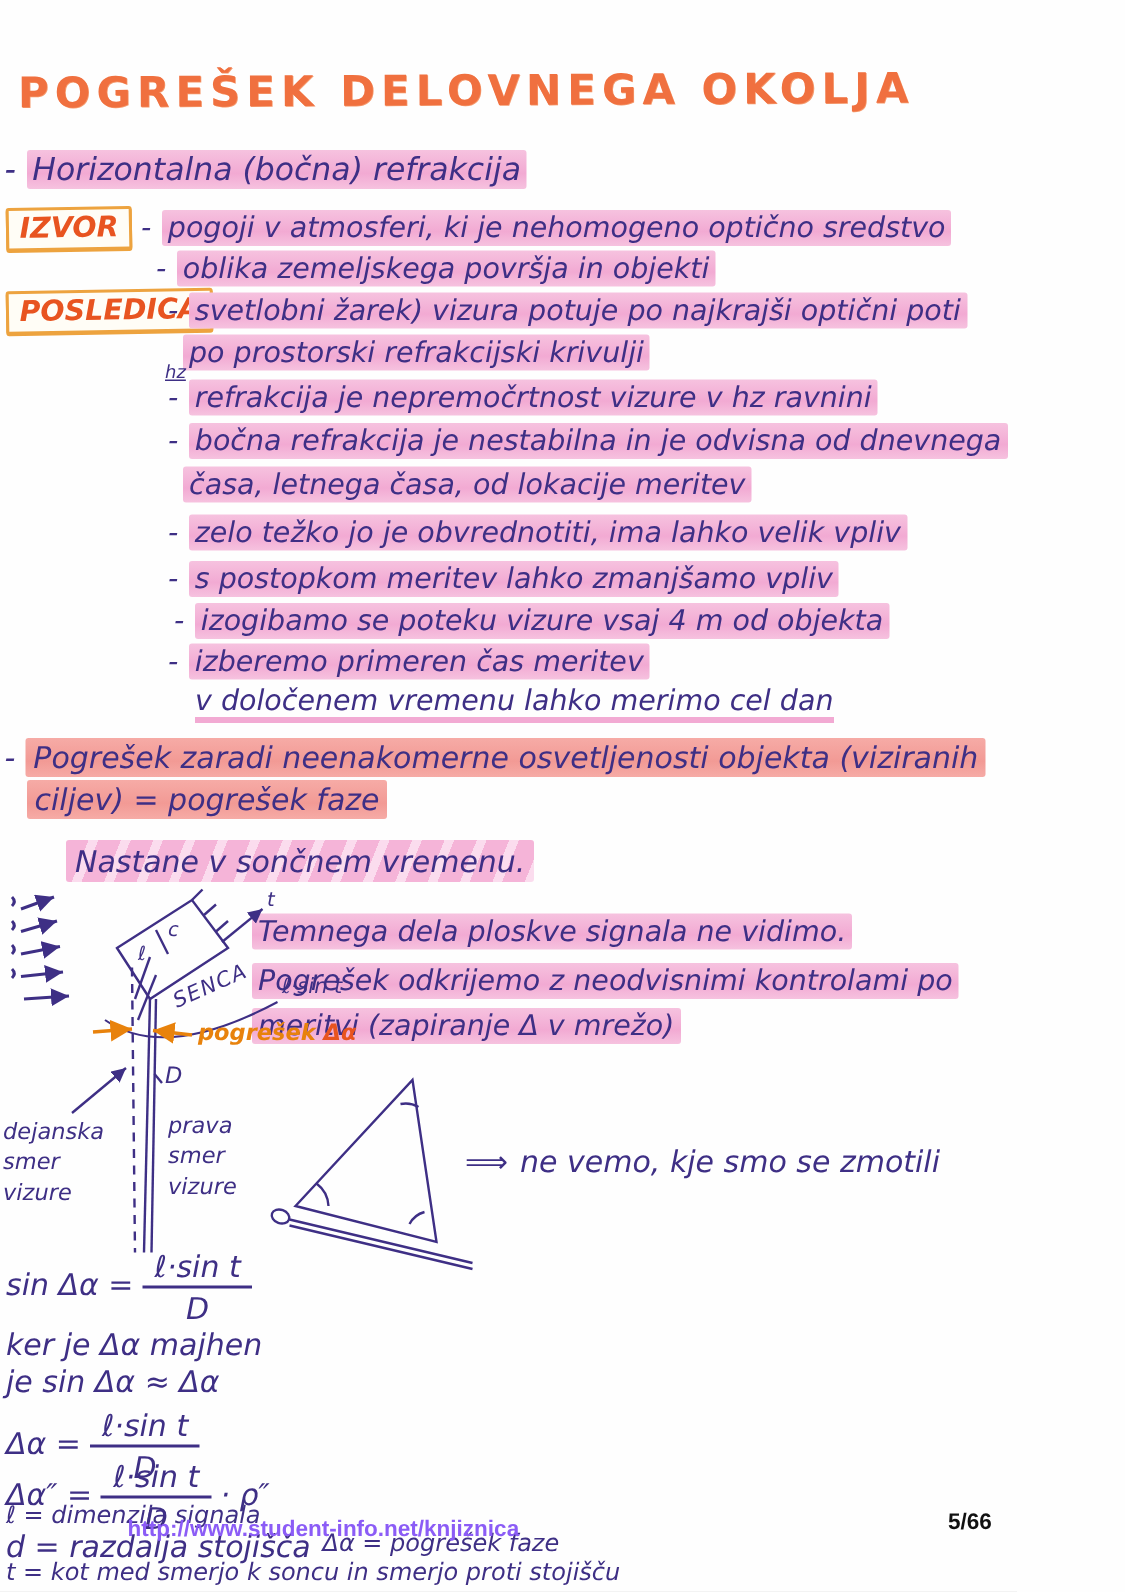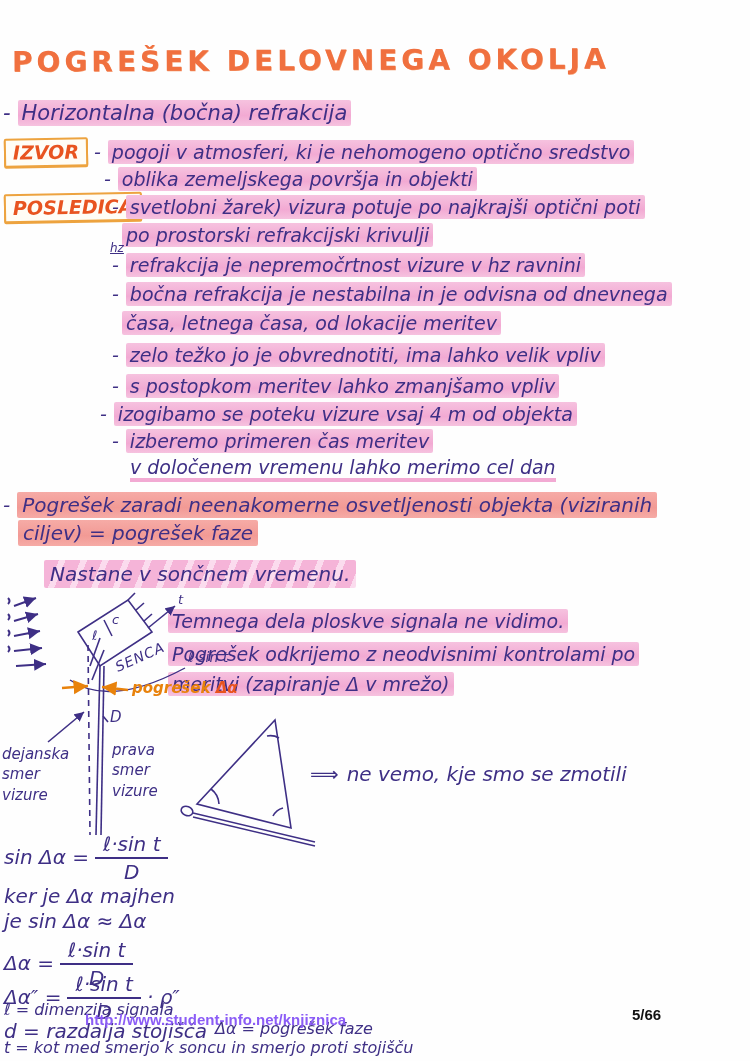--- a/index.html
+++ b/index.html
@@ -73,21 +73,21 @@
   </div>
   <div class="abs hand" style="left:122px;top:312px;">
     <span class="hl">časa, letnega časa, od lokacije meritev</span>
   </div>
   <div class="abs hand" style="left:112px;top:344px;">
     <span class="dash">-</span><span class="hl">zelo težko jo je obvrednotiti, ima lahko velik vpliv</span>
   </div>
   <div class="abs hand" style="left:112px;top:375px;">
     <span class="dash">-</span><span class="hl">s postopkom meritev lahko zmanjšamo vpliv</span>
   </div>
-  <div class="abs hand" style="left:100px;top:403px;">
+  <div class="abs hand" style="left:116px;top:403px;">
     <span class="dash">-</span><span class="hl">izogibamo se poteku vizure vsaj 4 m od objekta</span>
   </div>
   <div class="abs hand" style="left:112px;top:430px;">
     <span class="dash">-</span><span class="hl">izberemo primeren čas meritev</span>
   </div>
   <div class="abs hand" style="left:130px;top:456px;">
     <span style="border-bottom:4px solid #f2aad3;">v določenem vremenu lahko merimo cel dan</span>
   </div>
 
   <div class="abs hand" style="left:3px;top:493px;font-size:20px;">

